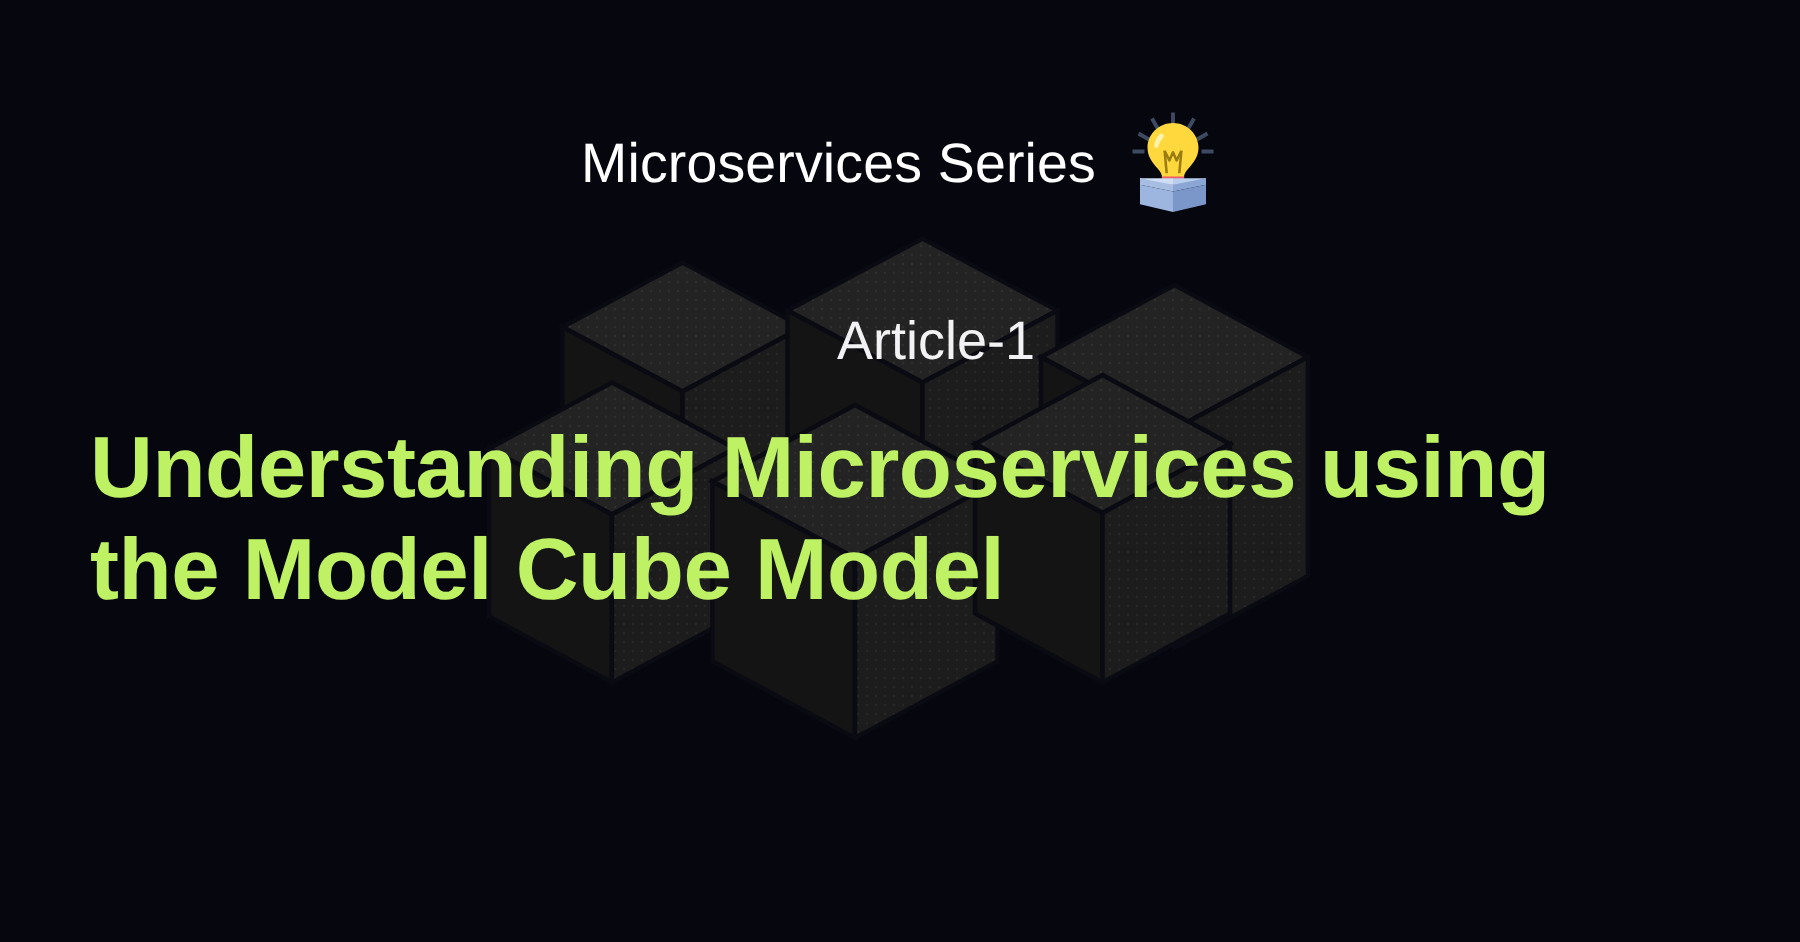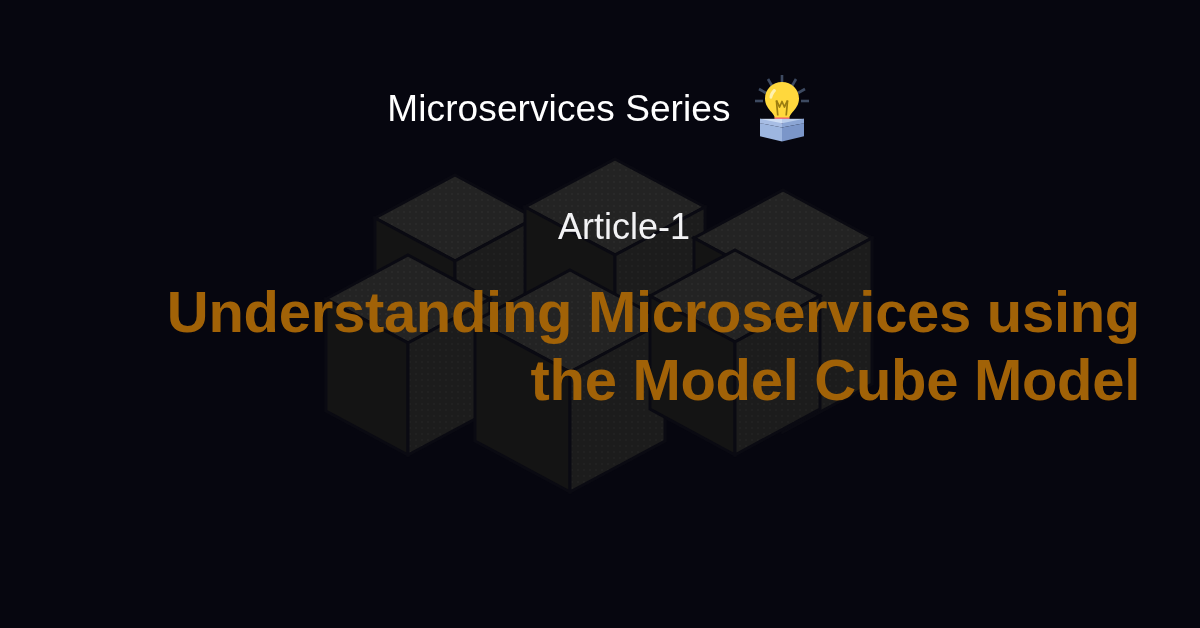--- a/index.html
+++ b/index.html
@@ -67,24 +67,24 @@
     z-index: 5;
     margin-left: 24px;
   }
 
   
   .title {
     position: absolute;
     top: 278px;
     left: 0;
     width: 1200px;
-    text-align: right;
+    text-align: left;
     font-size: 58px;
     font-weight: 700;
-    color: #a16207;
+    color: #bef264;
     line-height: 1.18;
     letter-spacing: -0.3px;
     padding: 0 60px;
     box-sizing: border-box;
     z-index: 5;
   }
   .title-line { display: block; }
 </style>
 </head>
 <body>

